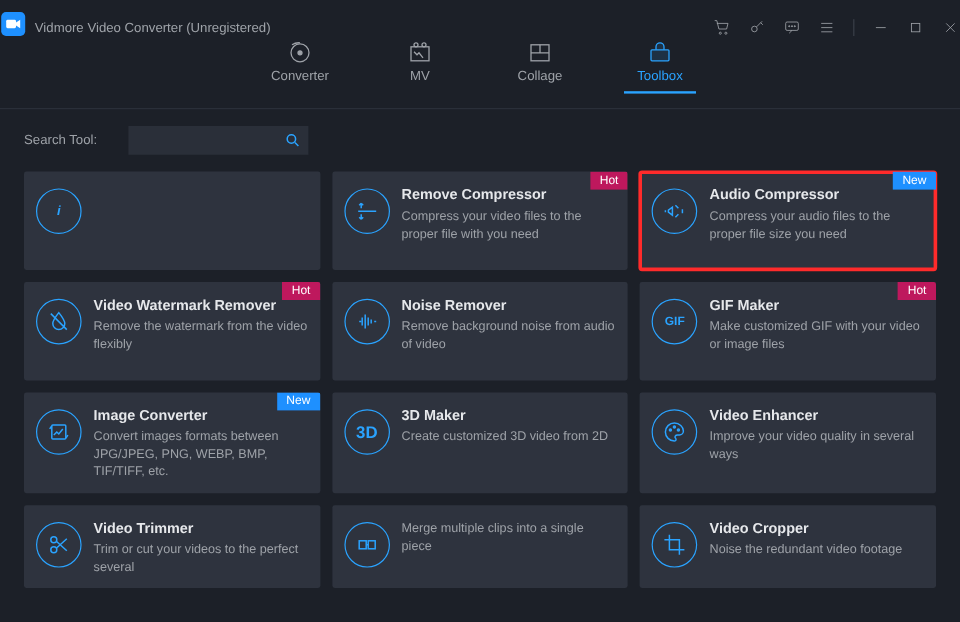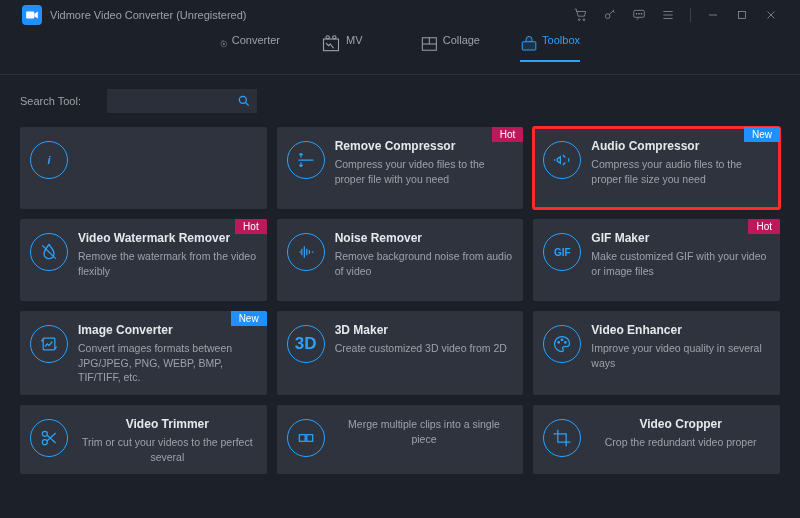--- a/index.html
+++ b/index.html
@@ -7,22 +7,22 @@
   width: 800px;
   height: 518px;
   background: #1c2028;
   font-family: "Segoe UI", Arial, sans-serif;
   color: #c7c9cc;
   overflow: hidden;
 }
 .titlebar {
   height: 30px;
   display: flex;
-  align-items: center;
-  padding: 0 22px;
+  align-items: flex-end;
+  padding: 0 1px;
   background: #1c2028;
 }
 .logo {
   width: 20px; height: 20px; background: #1e90ff;
   border-radius: 4px; display: flex; align-items: center; justify-content: center;
   margin-right: 8px;
 }
 .logo svg { width: 14px; height: 14px; }
 .app-title { font-size: 11px; color: #9ea2a8; }
 .titlebar-right { margin-left: auto; display: flex; gap: 15px; align-items: center; color: #9ea2a8; }
@@ -31,21 +31,21 @@
 
 .tabs {
   display: flex;
   justify-content: center;
   gap: 40px;
   padding-top: 4px;
   padding-bottom: 12px;
   border-bottom: 1px solid #2a2f39;
 }
 .tab {
-  display: flex; gap: 4px;
+  display: flex; flex-direction: column; align-items: center; gap: 4px;
   font-size: 11px; color: #9ea2a8; cursor: pointer; padding-bottom: 6px;
   width:60px;
 }
 .tab.active { color: #2aa3ff; border-bottom: 2px solid #2aa3ff; }
 .tab svg { width: 22px; height: 20px; stroke: #9ea2a8; fill: none; stroke-width:1.3; }
 .tab.active svg { stroke: #2aa3ff; fill:#2aa3ff22; }
 
 .searchbar {
   display: flex; align-items: center; gap: 26px;
   padding: 14px 20px 4px 20px;
@@ -85,21 +85,21 @@
 .card-icon .txt { font-size: 11px; font-style: italic; font-weight:bold; color:#2aa3ff; }
 .card-text { flex: 1; }
 .card-title { font-size: 12px; color: #e6e8eb; font-weight: 600; margin-bottom: 4px; }
 .card-desc { font-size: 10.5px; color: #9ea2a8; line-height: 1.4; }
 .badge {
   position: absolute; top: 0; right: 0;
   font-size: 10px; color: #fff; padding: 2px 8px; font-weight:500;
 }
 .badge.hot { background: #be185d; }
 .badge.new { background: #1e90ff; }
-.card.cutoff { min-height: 60px; text-align: center; }
+.card.cutoff { min-height: 60px; }
 </style>
 </head>
 <body>
 
 <div class="titlebar">
   <div class="logo">
     <svg viewBox="0 0 24 24">
         <rect x="2" y="6" width="14" height="12" rx="2" fill="#fff"></rect>
         <path d="M16 10 L22 6 V18 L16 14 Z" fill="#fff"></path>
       </svg>
@@ -278,21 +278,21 @@
         </svg>
       </div>
     <div class="card-text">
       <div class="card-title">Image Converter</div>
       <div class="card-desc">Convert images formats between JPG/JPEG, PNG, WEBP, BMP, TIF/TIFF, etc.</div>
     </div>
   </div>
 
   <div class="card">
     <div class="card-icon">
-        <span class="txt" style="font-style:normal;font-size:17px;">3D</span>
+        <span class="txt" style="font-style:normal;font-size:14px;">3D</span>
       </div>
     <div class="card-text">
       <div class="card-title">3D Maker</div>
       <div class="card-desc">Create customized 3D video from 2D</div>
     </div>
   </div>
 
   <div class="card">
     <div class="card-icon">
         <svg viewBox="0 0 24 24">
@@ -336,17 +336,17 @@
   </div>
 
   <div class="card cutoff">
     <div class="card-icon">
         <svg viewBox="0 0 24 24">
           <path d="M7 2v15h15M2 7h15v15"></path>
         </svg>
       </div>
     <div class="card-text">
       <div class="card-title">Video Cropper</div>
-      <div class="card-desc">Crop the redundant video proper</div>
+      <div class="card-desc">Noise the redundant video footage</div>
     </div>
   </div>
 
 </div>
 
 </body></html>

